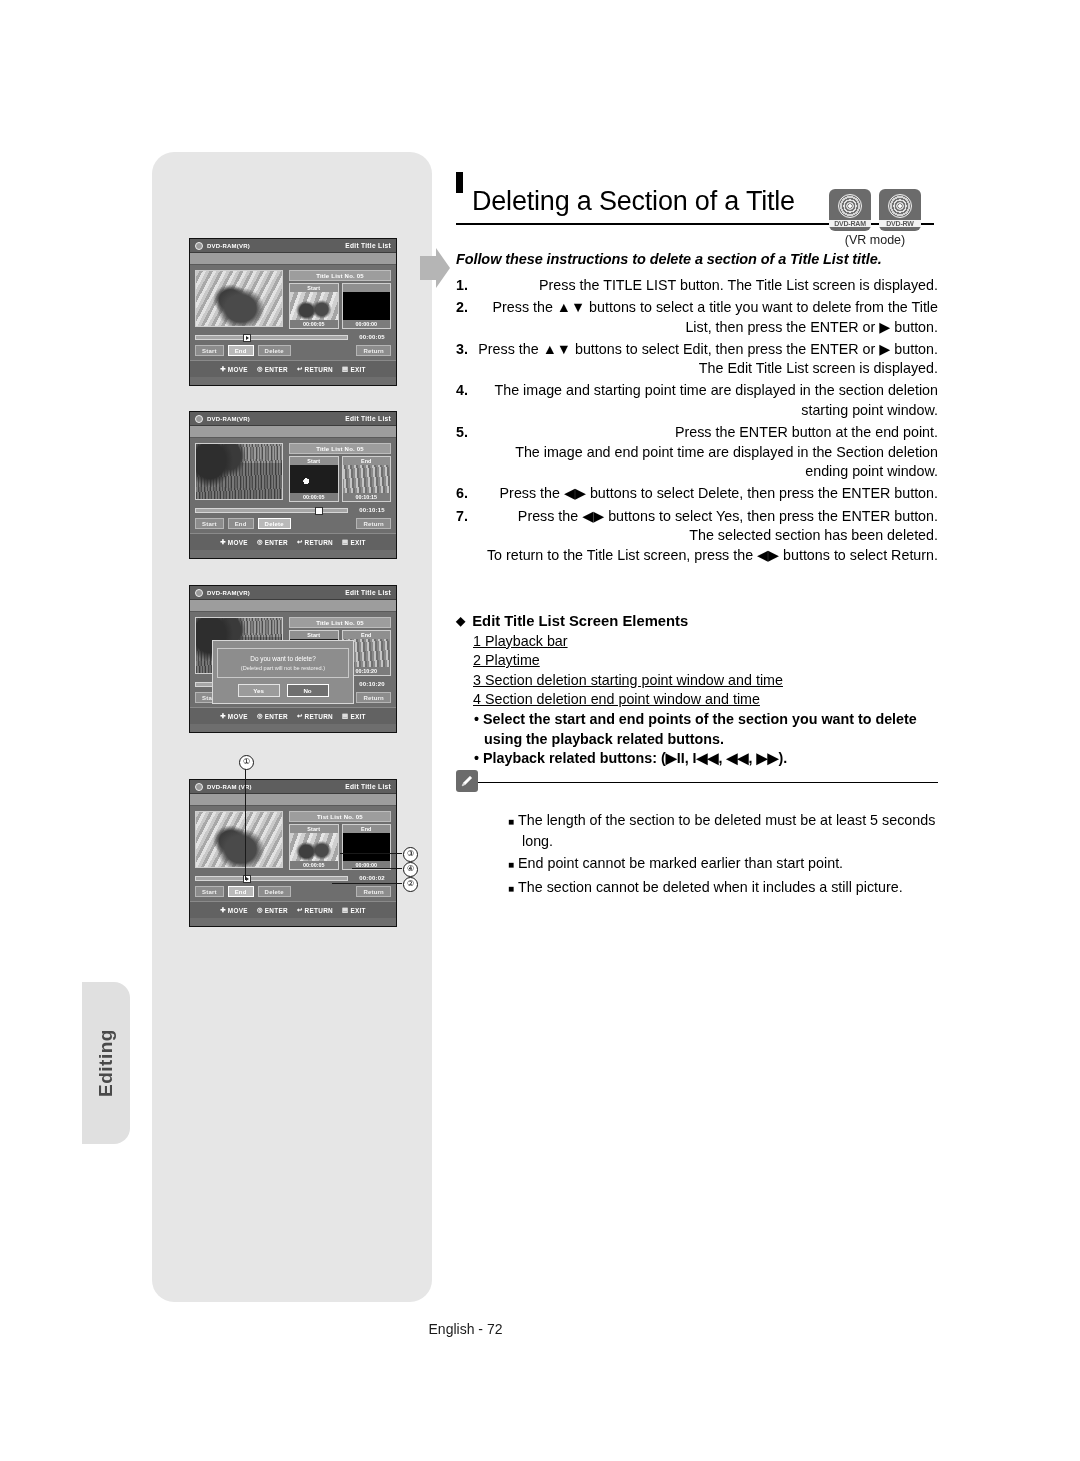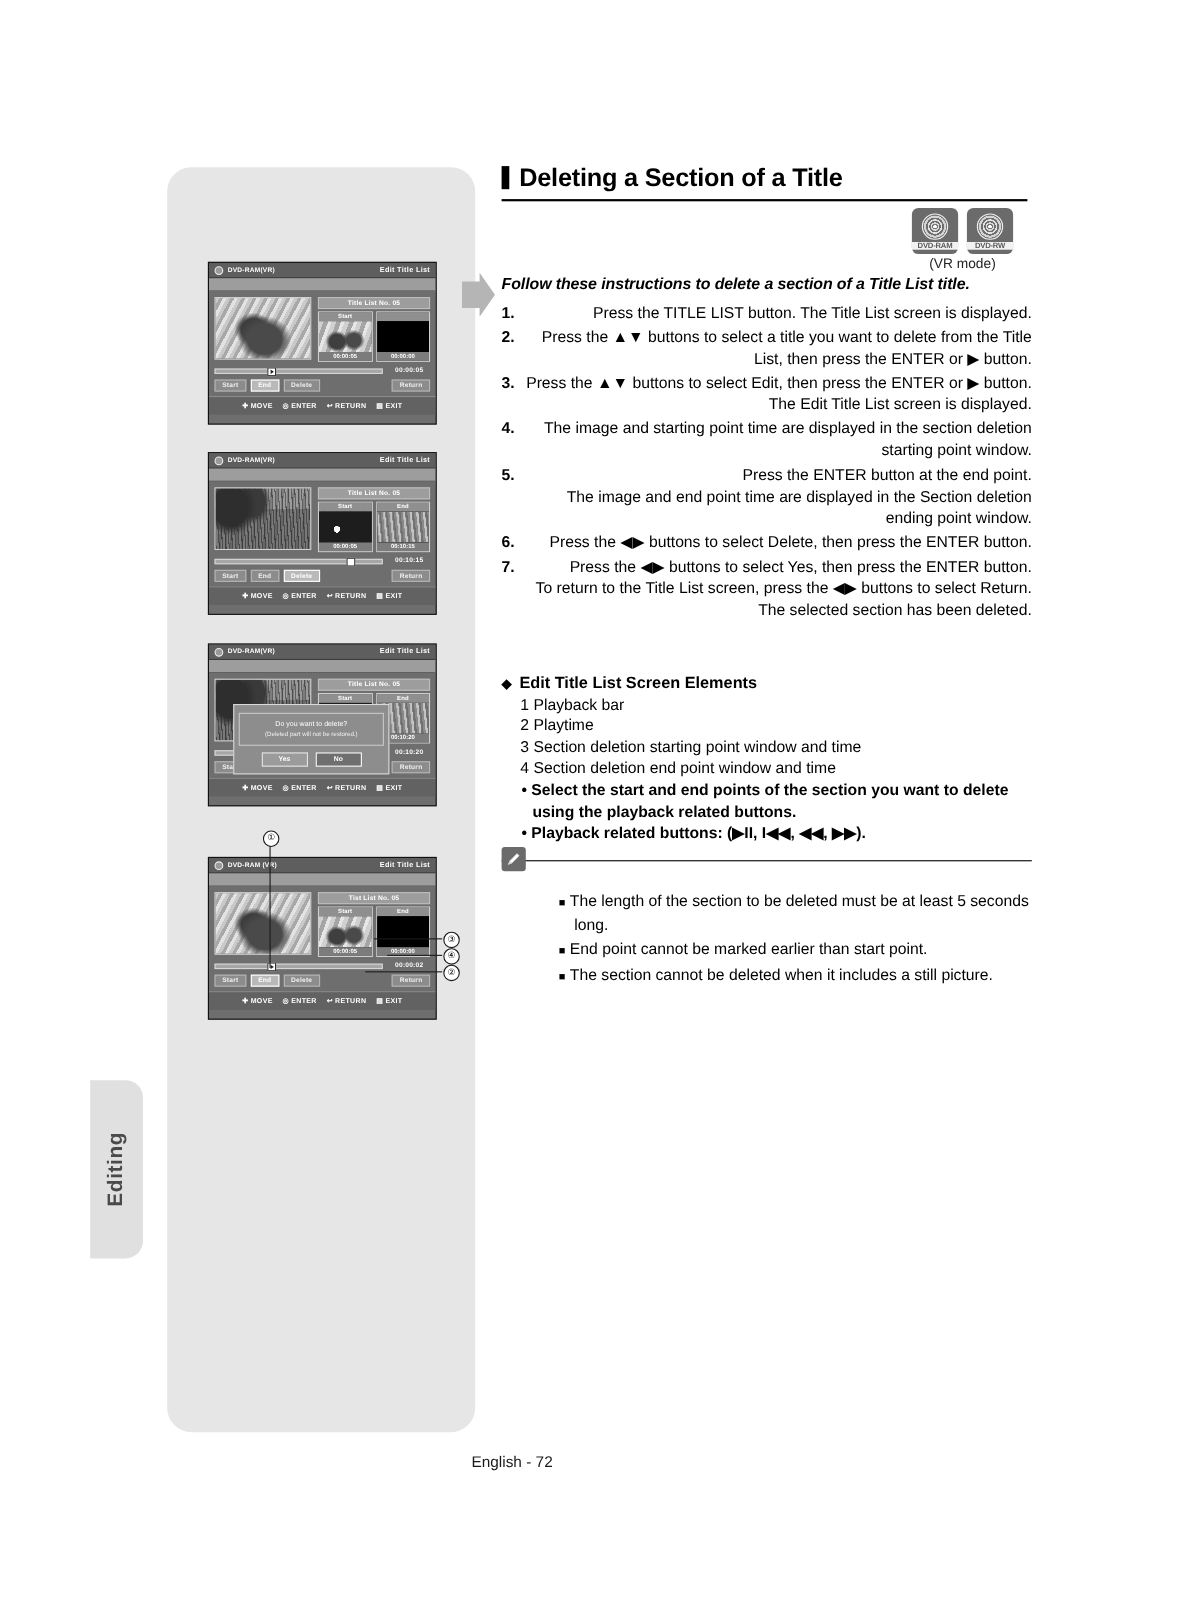--- a/index.html
+++ b/index.html
@@ -254,21 +254,21 @@
 
   .page-title-wrap {
     position: absolute; left: 456px; top: 148px; width: 478px;
     border-bottom: 2px solid #000;
     padding-bottom: 6px;
     display: flex; align-items: center;
   }
   .title-bar-mark {
     width: 7px; height: 21px; background: #000; margin-right: 9px;
   }
-  .page-title { font-size: 23px; font-weight: bold; letter-spacing: -.2px; }
+  .page-title { font-size: 27px; font-weight: normal; letter-spacing: -.2px; margin-top: 38px; }
 
   
   .badges { position: absolute; left: 829px; top: 189px; display: flex; gap: 8px; }
   .badge {
     width: 42px; height: 42px;
     background: #6b6b6b;
     border-radius: 6px;
     display: flex; flex-direction: column;
     align-items: center; justify-content: center;
     color: #fff;
@@ -303,21 +303,21 @@
   .step-num { width: 17px; font-weight: bold; flex: none; }
   .step-txt { flex: 1; }
   .step-txt .sub { display: block; text-align: right; }
 
   .elements {
     position: absolute; left: 456px; top: 612px; width: 482px;
     font-size: 14.3px; line-height: 19.6px;
   }
   .elements-head { font-weight: bold; font-size: 14.8px; display:flex; align-items:center; gap:7px;}
   .diamond { font-size: 12px; }
-  .elem-item { padding-left: 17px; }
+  .elem-item { padding-left: 17px; text-decoration: underline; }
   .elem-sub { padding-left: 28px; text-indent: -10px; font-weight: bold; }
 
   .note-block {
     position: absolute; left: 456px; top: 782px; width: 482px;
   }
   .note-rule { border-top: 1px solid #000; width: 482px; }
   .note-pencil {
     position: absolute; left: 0px; top: -12px;
     width: 22px; height: 22px;
     background: #6b6b6b; border-radius: 3px;
@@ -687,22 +687,22 @@
   <div class="step">
     <span class="step-num">6.</span>
     <span class="step-txt">
         <span class="sub">Press the ◀▶ buttons to select Delete, then press the ENTER button.</span>
       </span>
   </div>
   <div class="step">
     <span class="step-num">7.</span>
     <span class="step-txt">
       <span class="sub">Press the ◀▶ buttons to select Yes, then press the ENTER button.</span>
+      <span class="sub">The selected section has been deleted.</span>
       <span class="sub">To return to the Title List screen, press the ◀▶ buttons to select Return.</span>
-      <span class="sub">The selected section has been deleted.</span>
     </span>
   </div>
 </div>
 
 <div class="elements">
   <div class="elements-head">
     <span class="diamond">◆</span>
     <span>Edit Title List Screen Elements</span>
   </div>
   <div class="elem-item">1 Playback bar</div>

